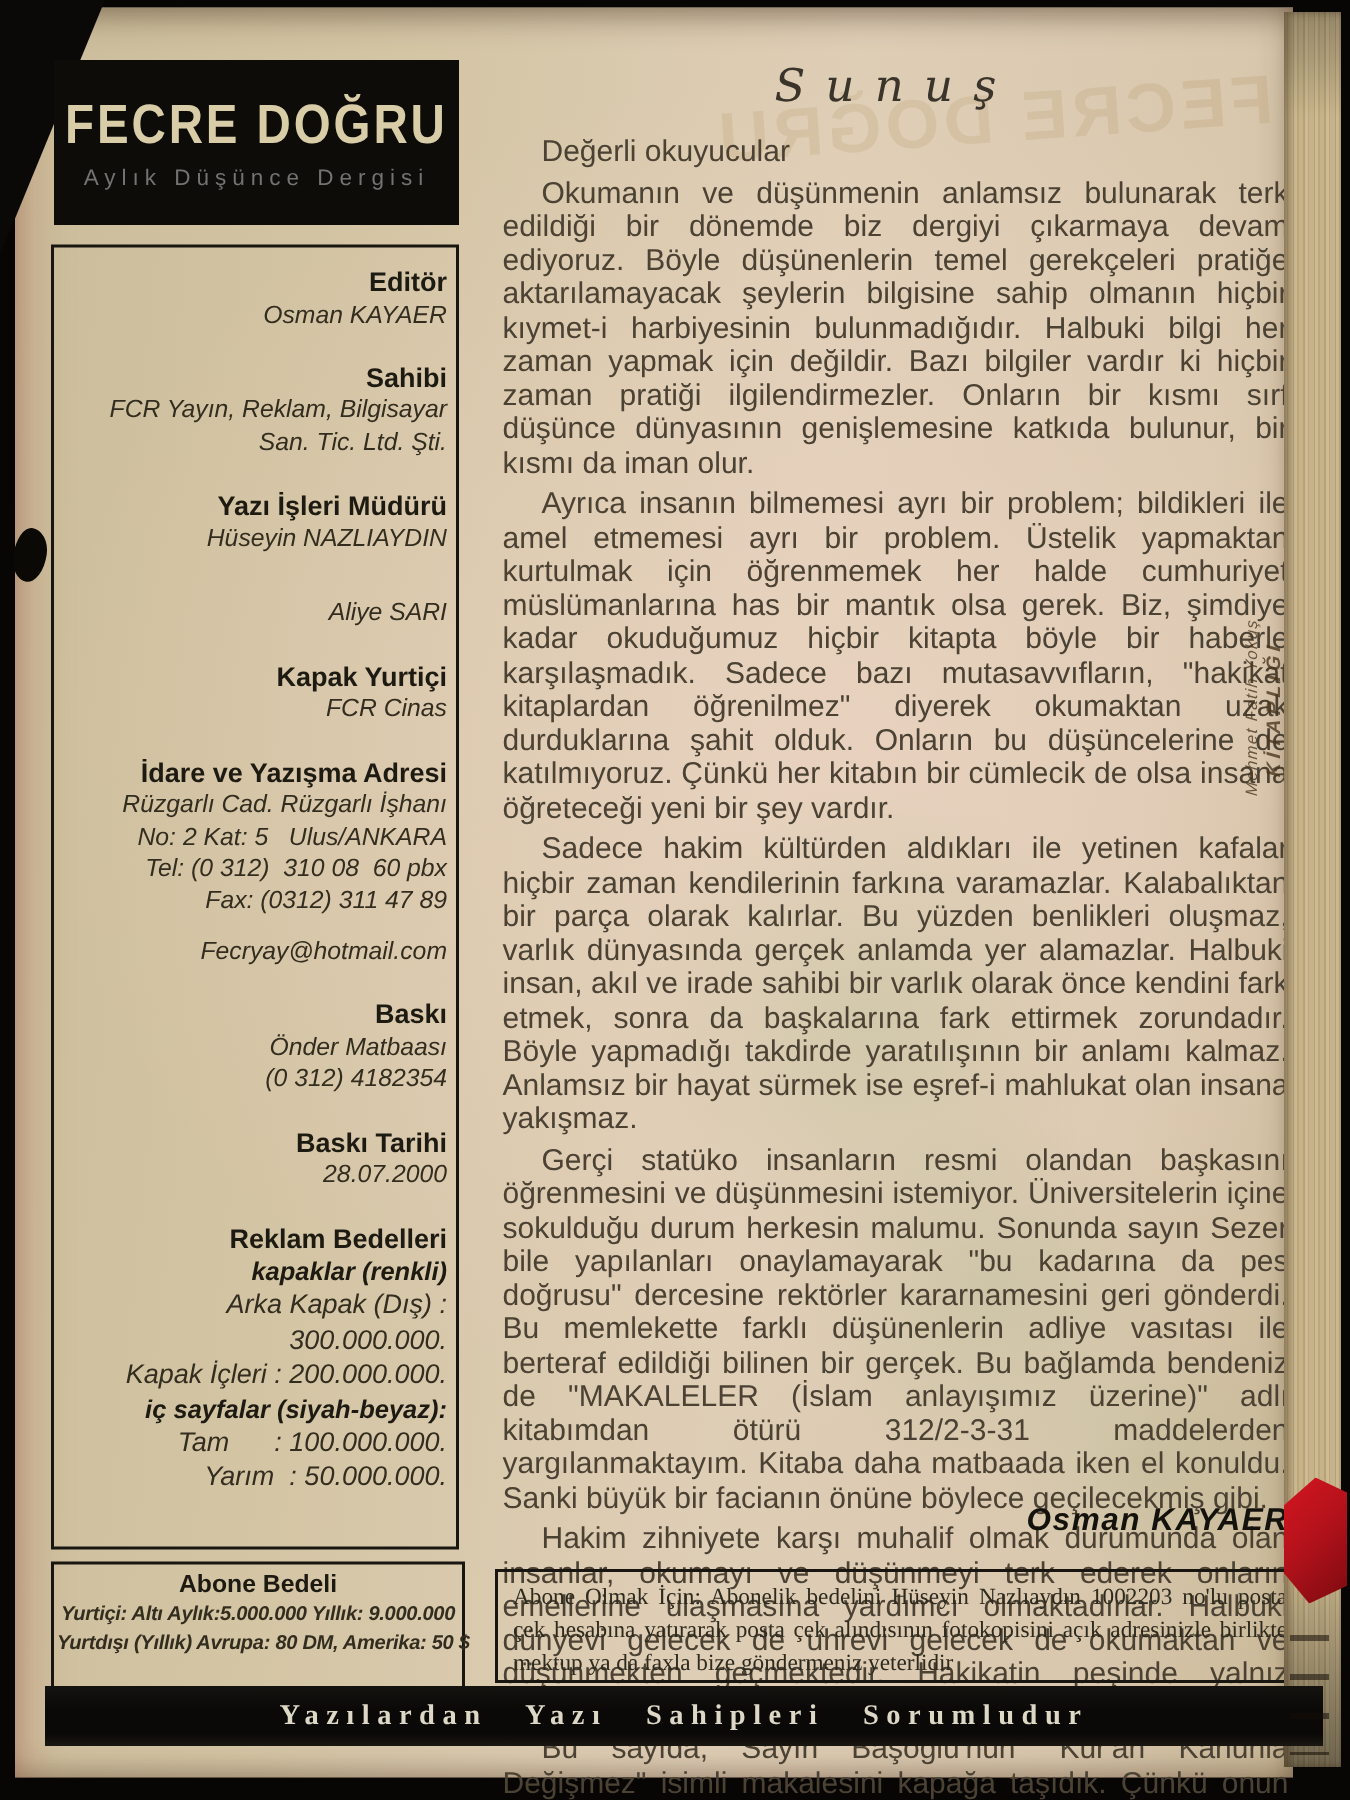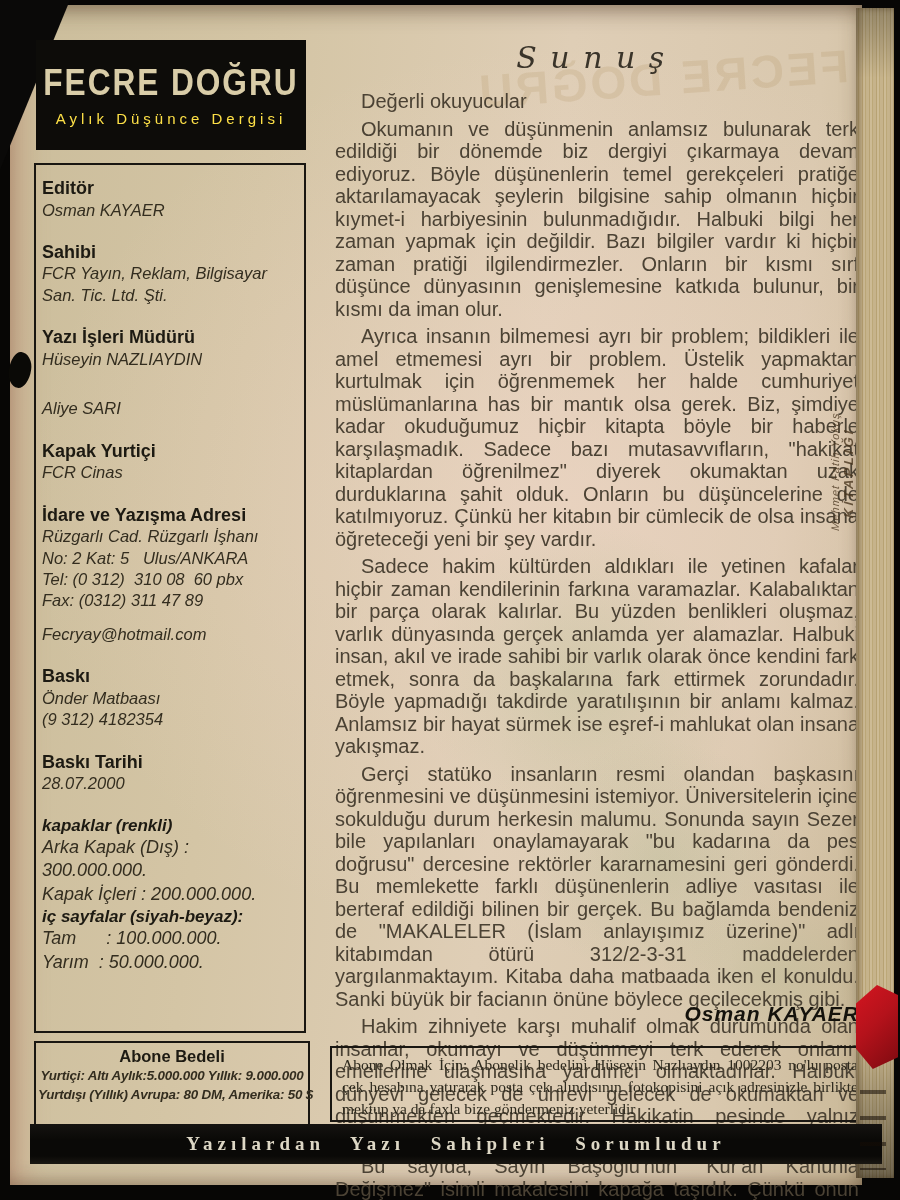--- a/index.html
+++ b/index.html
@@ -49,24 +49,24 @@
     transform:rotate(-90deg) skewX(-5deg);text-align:center;
     color:rgba(72,52,30,.78);font-style:italic;}
   .stamp .s1{font-size:11px;letter-spacing:1px;}
   .stamp .s2{font-size:13px;font-weight:700;letter-spacing:3px;}
 
   
   .logo-box{position:absolute;left:36px;top:40px;width:270px;height:110px;z-index:3;
     background:#0d0c09;display:flex;flex-direction:column;align-items:center;justify-content:center;gap:8px;}
   .logo-title{color:#d9cda8;font-weight:700;font-size:33px;letter-spacing:2px;
     transform:scaleY(1.12) scaleX(.96);white-space:nowrap;}
-  .logo-sub{color:#fde047;font-size:15px;letter-spacing:4px;white-space:nowrap;}
+  .logo-sub{color:#737373;font-size:15px;letter-spacing:4px;white-space:nowrap;}
 
   .masthead{position:absolute;left:34px;top:163px;width:272px;height:870px;z-index:3;
-    border:2px solid #191611;padding:12px 6px;box-sizing:border-box;text-align:left;
+    border:2px solid #191611;padding:12px 6px;box-sizing:border-box;text-align:right;
     color:#2b2619;overflow:hidden;}
   .mh-sec{margin-bottom:20px;}
   .mh-label{font-size:18px;font-weight:700;line-height:1.25;color:#1d1a12;}
   .mh-line{font-size:16.5px;font-style:italic;line-height:1.3;white-space:pre-wrap;color:#332d1f;}
   .rk-title{font-size:18px;font-weight:700;line-height:1.25;color:#1d1a12;}
   .rk-sub{font-size:17px;font-weight:700;font-style:italic;line-height:1.25;color:#1d1a12;}
   .rk-line{font-size:18px;font-style:italic;line-height:1.3;white-space:pre-wrap;color:#332d1f;}
 
   .abone-box{position:absolute;left:34px;top:1041px;width:276px;height:96px;z-index:3;
     border:2px solid #191611;box-sizing:border-box;text-align:center;padding:3px 2px;color:#2b2619;}
@@ -142,27 +142,28 @@
       <div class="mh-line">No: 2 Kat: 5   Ulus/ANKARA</div>
       <div class="mh-line">Tel: (0 312)  310 08  60 pbx</div>
       <div class="mh-line">Fax: (0312) 311 47 89</div>
     </div>
     <div class="mh-sec">
       <div class="mh-line">Fecryay@hotmail.com</div>
     </div>
     <div class="mh-sec">
       <div class="mh-label">Baskı</div>
       <div class="mh-line">Önder Matbaası</div>
-      <div class="mh-line">(9 312) 4182354</div>
+      <div class="mh-line">(0 312) 4182354</div>
     </div>
     <div class="mh-sec">
       <div class="mh-label">Baskı Tarihi</div>
       <div class="mh-line">28.07.2000</div>
     </div>
     <div class="rk">
+      <div class="rk-title">Reklam Bedelleri</div>
       <div class="rk-sub">kapaklar (renkli)</div>
       <div class="rk-line">Arka Kapak (Dış) : 300.000.000.</div>
       <div class="rk-line">Kapak İçleri : 200.000.000.</div>
       <div class="rk-sub">iç sayfalar (siyah-beyaz):</div>
       <div class="rk-line">Tam      : 100.000.000.</div>
       <div class="rk-line">Yarım  : 50.000.000.</div>
     </div>
   </div>
 
   <div class="abone-box">

